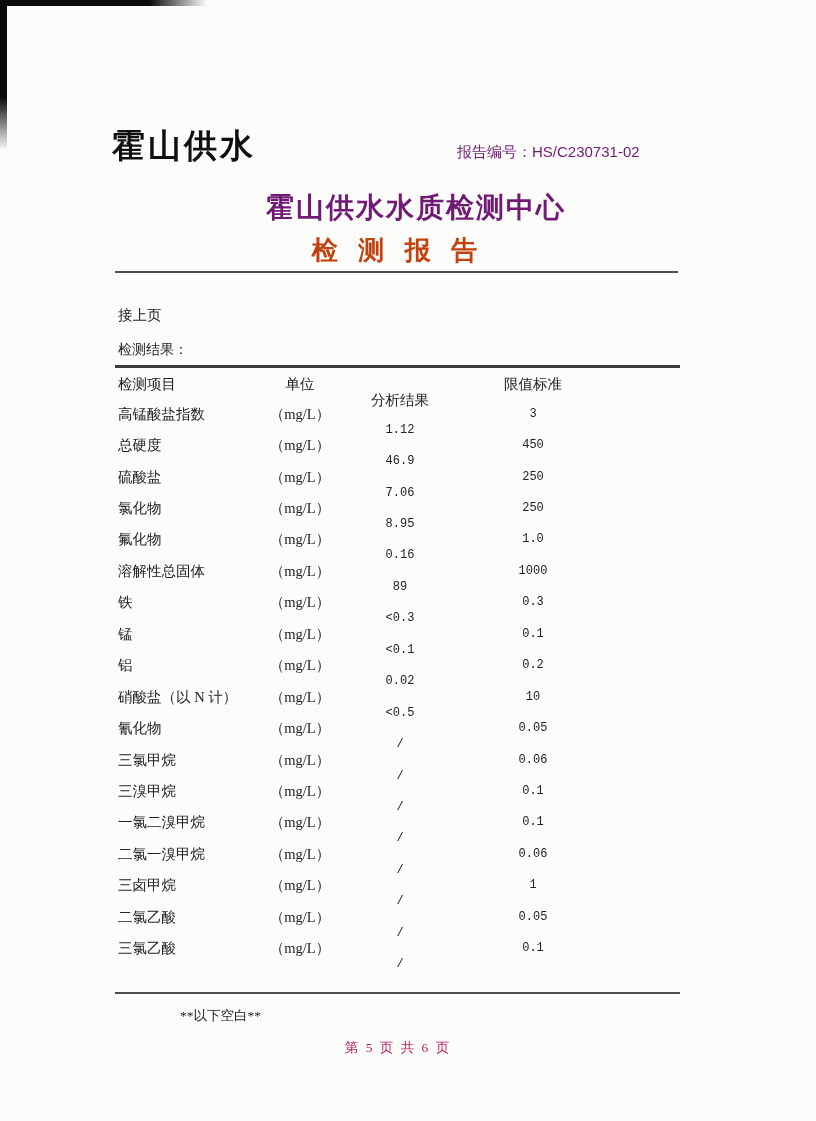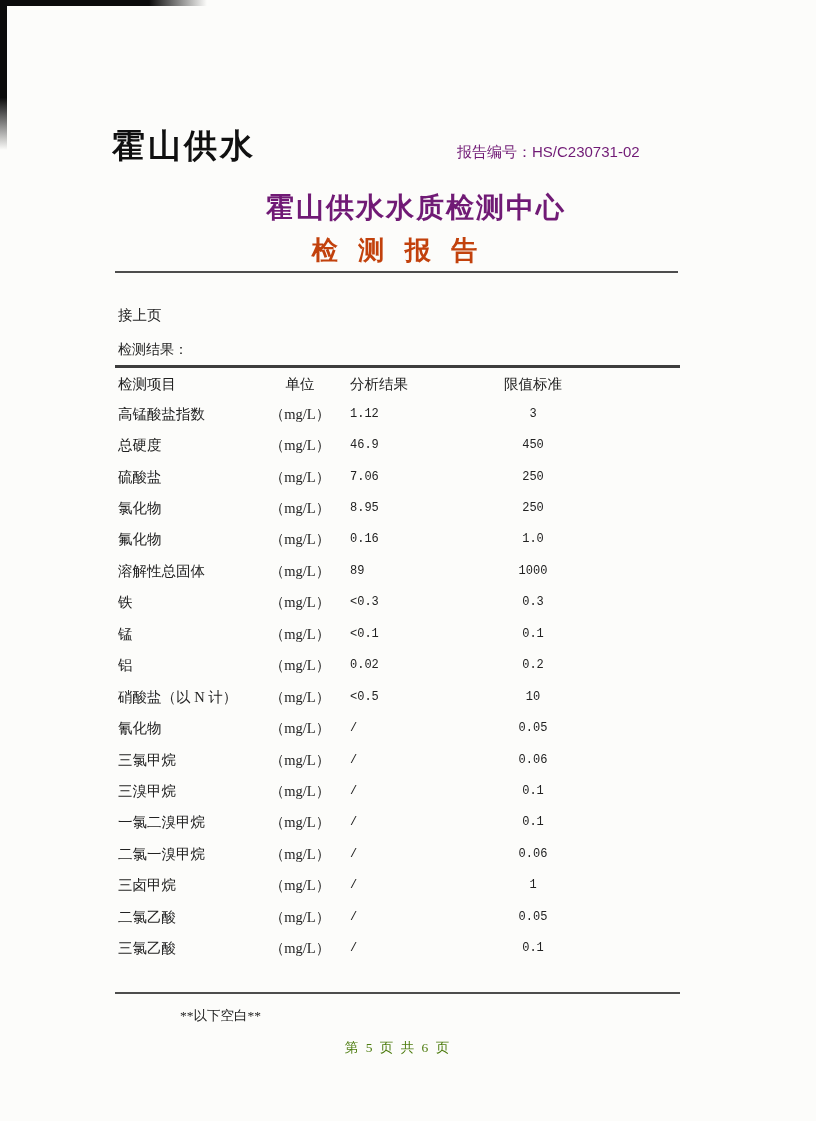--- a/index.html
+++ b/index.html
@@ -47,27 +47,27 @@
   .results-label{position:absolute;left:118px;top:341px;font-size:14px;}
   .table{position:absolute;left:115px;top:369px;width:565px;}
   .trow{position:relative;height:31.45px;}
   .trow.thead{height:29px;}
   .c-item,.c-unit,.c-result,.c-limit{
     position:absolute;top:50%;transform:translateY(-50%);
     font-size:14.5px;white-space:nowrap;color:#222;
   }
   .c-item{left:3px;text-align:right;}
   .c-unit{left:145px;width:80px;text-align:center;}
-  .c-result{left:235px;width:100px;text-align:left;}
+  .c-result{left:235px;width:100px;text-align:center;margin-top:16px;}
   .c-limit{left:348px;width:140px;text-align:center;}
   .num{font-family:Liberation Mono, monospace;font-size:12px;}
   .blank-note{position:absolute;left:180px;top:971px;font-size:13.5px;color:#222;margin-top:36px;}
   .footer{
     position:absolute;left:0;top:1039px;width:796px;
-    text-align:center;font-size:13.5px;letter-spacing:2px;color:#4d7c0f;
+    text-align:center;font-size:13.5px;letter-spacing:2px;color:#be185d;
   }
 </style>
 </head>
 <body>
 
 <div class="paper">
 
   <div class="scan-edge-top"></div>
   <div class="scan-edge-left"></div>
 

